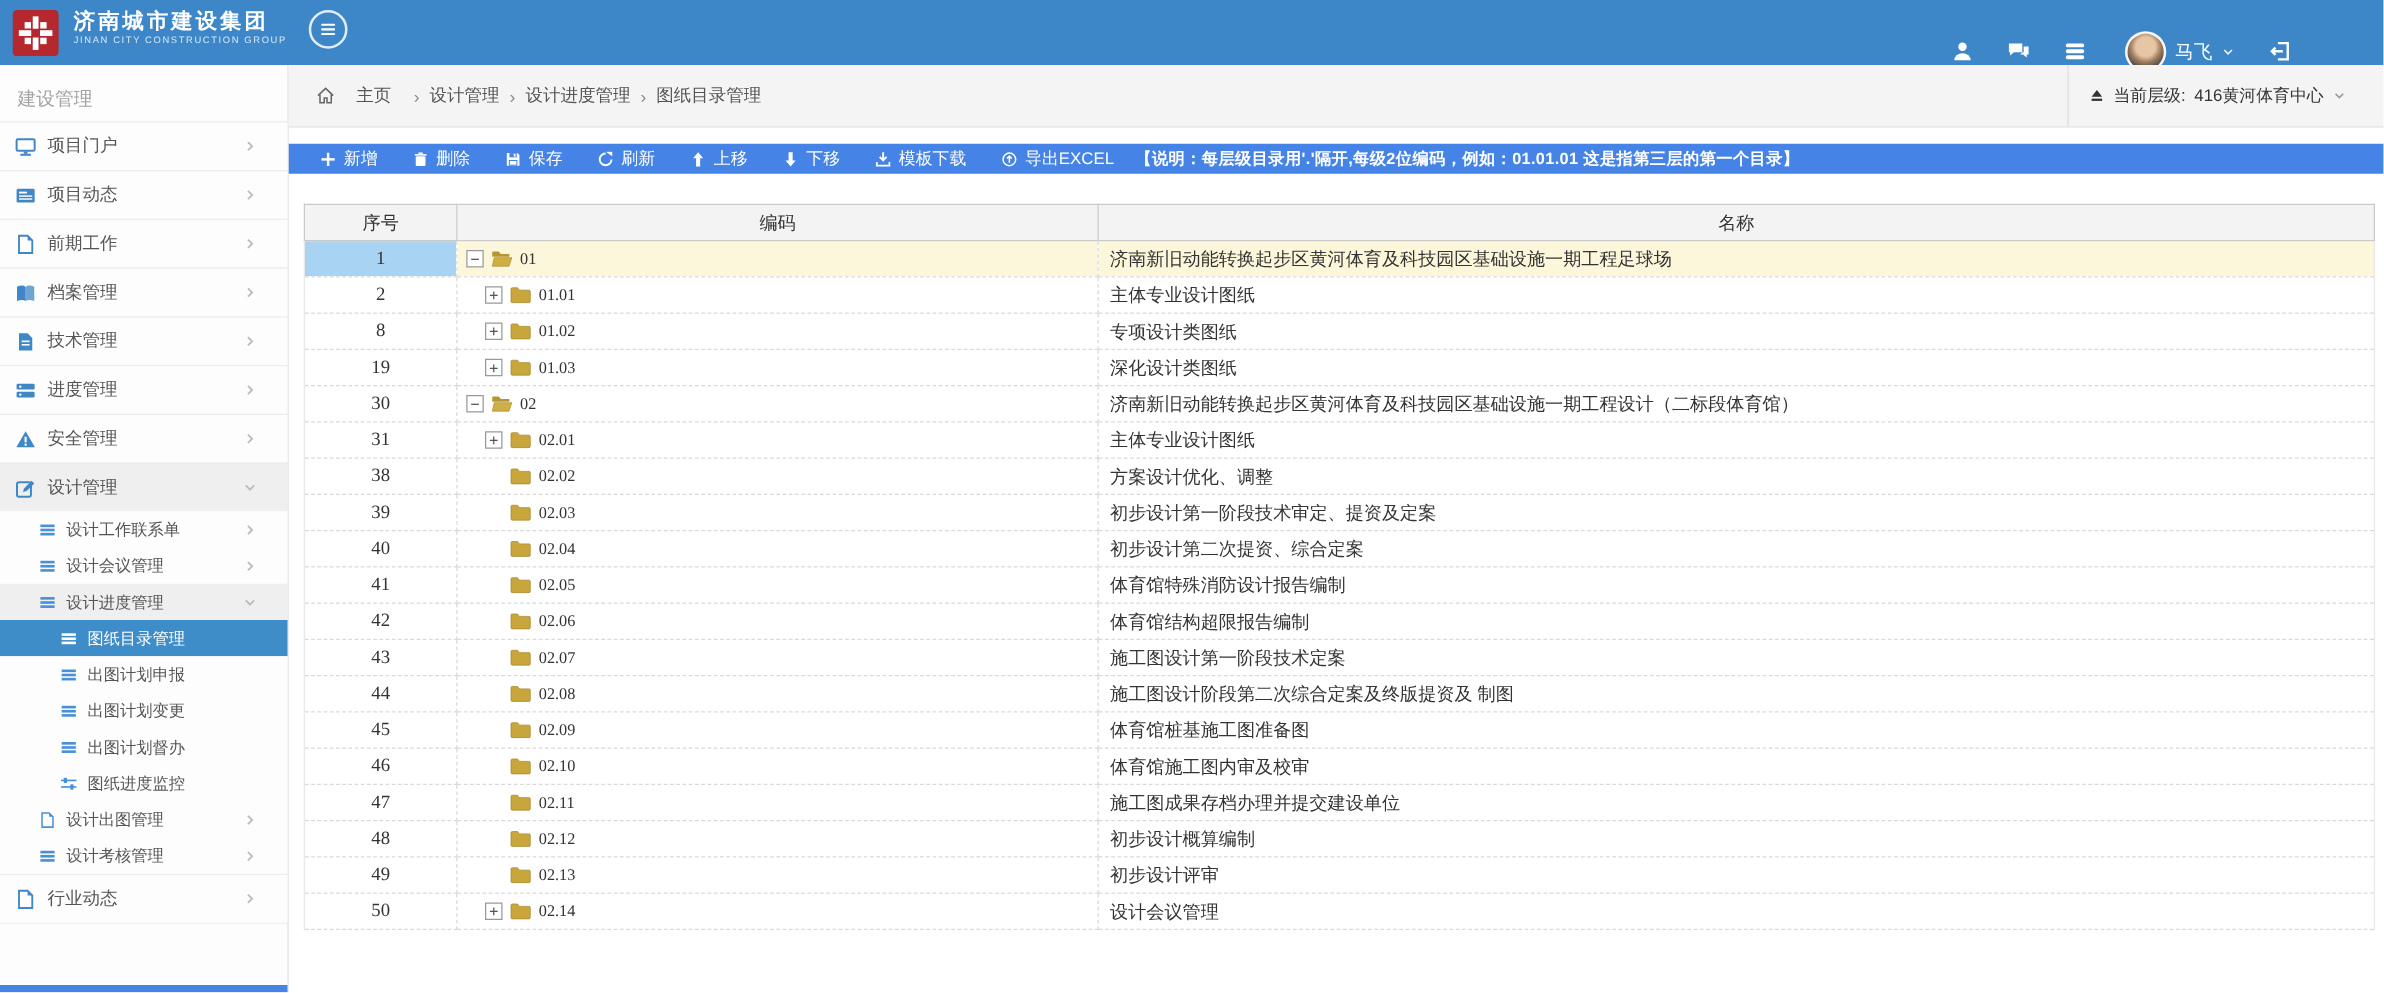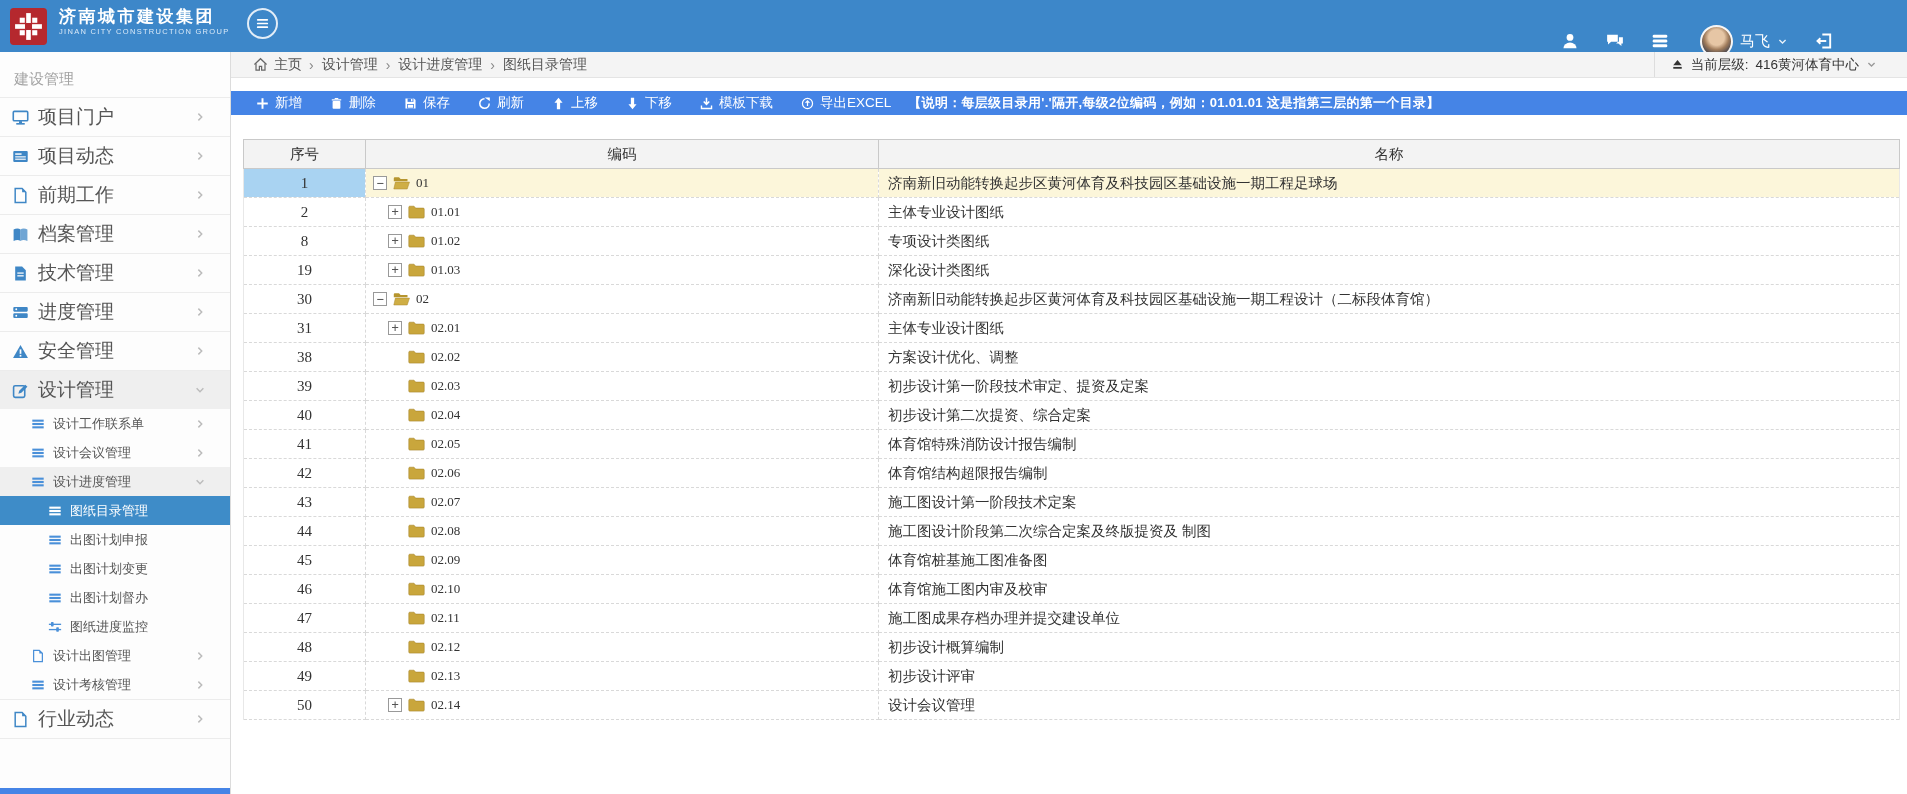--- a/index.html
+++ b/index.html
@@ -27,38 +27,38 @@
   .chev-sm { width:11px; height:11px; display:inline-block; color:#eaf2fa; }
 
   
   .layout { display:flex; height:742px; }
 
   
   .sidebar { width:231px; flex:0 0 auto; background:#fdfdfd; border-right:1px solid #dcdcdc; position:relative; }
   .sidebar-title { height:45px; padding:18px 0 0 14px; font-size:15px; color:#a3a3a3; }
   .menu { border-bottom:1px solid #ececec; }
   .menu-item { display:flex; align-items:center; position:relative; cursor:pointer; color:#555; background:#fdfdfd; }
-  .menu-item.lv1 { height:39px; padding-left:12px; font-size:19px; border-top:1px solid #ececec; gap:9px; }
+  .menu-item.lv1 { height:39px; padding-left:12px; font-size:14px; border-top:1px solid #ececec; gap:9px; }
   .menu-item.lv2 { height:29px; padding-left:31px; font-size:13px; gap:8px; }
   .menu-item.lv3 { height:29px; padding-left:48px; font-size:13px; gap:8px; }
   .si-icon { flex:0 0 auto; display:inline-block; }
   .lv1 .si-icon { width:17px; height:17px; color:#3f87c6; }
   .lv2 .si-icon, .lv3 .si-icon { width:14px; height:14px; color:#4a90d9; }
   .si-label { white-space:nowrap; }
   .si-chevron { position:absolute; right:24px; width:12px; height:12px; color:#bbb; }
   .si-chevron.down { transform:rotate(90deg); }
   .menu-item.expanded { background:#efefef; }
   .menu-item.selected { background:#3e8cc8; color:#fff; }
   .menu-item.selected .si-icon { color:#fff; }
   .sidebar-strip { position:absolute; left:0; bottom:0; width:100%; height:6px; background:#4584e6; }
 
   
   .main { flex:1; background:#fff; position:relative; min-width:0; }
 
-  .crumb-bar { height:26px; background:#f4f4f4; border-bottom:1px solid #e4e4e4; display:flex; align-items:center; padding-left:22px; gap:6px; color:#555; font-size:14px; position:relative; }
+  .crumb-bar { height:50px; background:#f4f4f4; border-bottom:1px solid #e4e4e4; display:flex; align-items:center; padding-left:22px; gap:17px; color:#555; font-size:14px; position:relative; }
   .crumb-home-icon { width:15px; height:15px; color:#666; display:inline-block; }
   .crumb, .crumb-home { cursor:pointer; white-space:nowrap; }
   .crumb-sep { color:#888; padding:0 1px; }
   .level-box { position:absolute; right:10px; top:0; height:100%; display:flex; align-items:center; gap:7px; padding:0 20px 0 16px; border-left:1px solid #ddd; color:#333; font-size:13.5px; cursor:pointer; }
   .eject { width:13px; height:13px; color:#333; display:inline-block; }
   .level-chev { width:11px; height:11px; color:#999; display:inline-block; }
 
   .toolbar { margin-top:13px; height:24px; background:#4584e6; display:flex; align-items:center; padding-left:25px; color:#fff; }
   .tb-buttons { display:flex; align-items:center; gap:28px; }
   .tb-btn { display:flex; align-items:center; gap:6px; cursor:pointer; font-size:13.5px; white-space:nowrap; }

